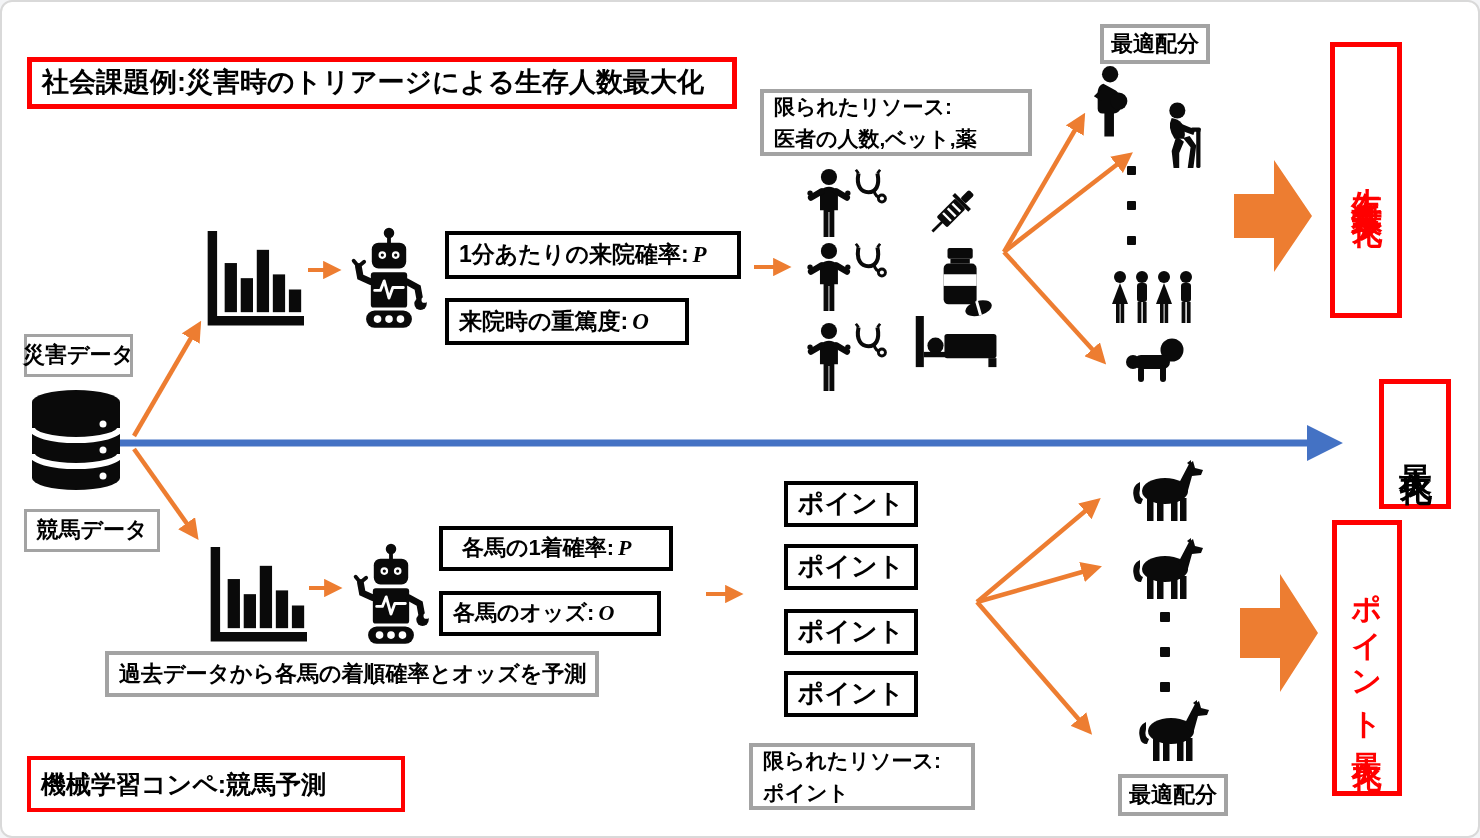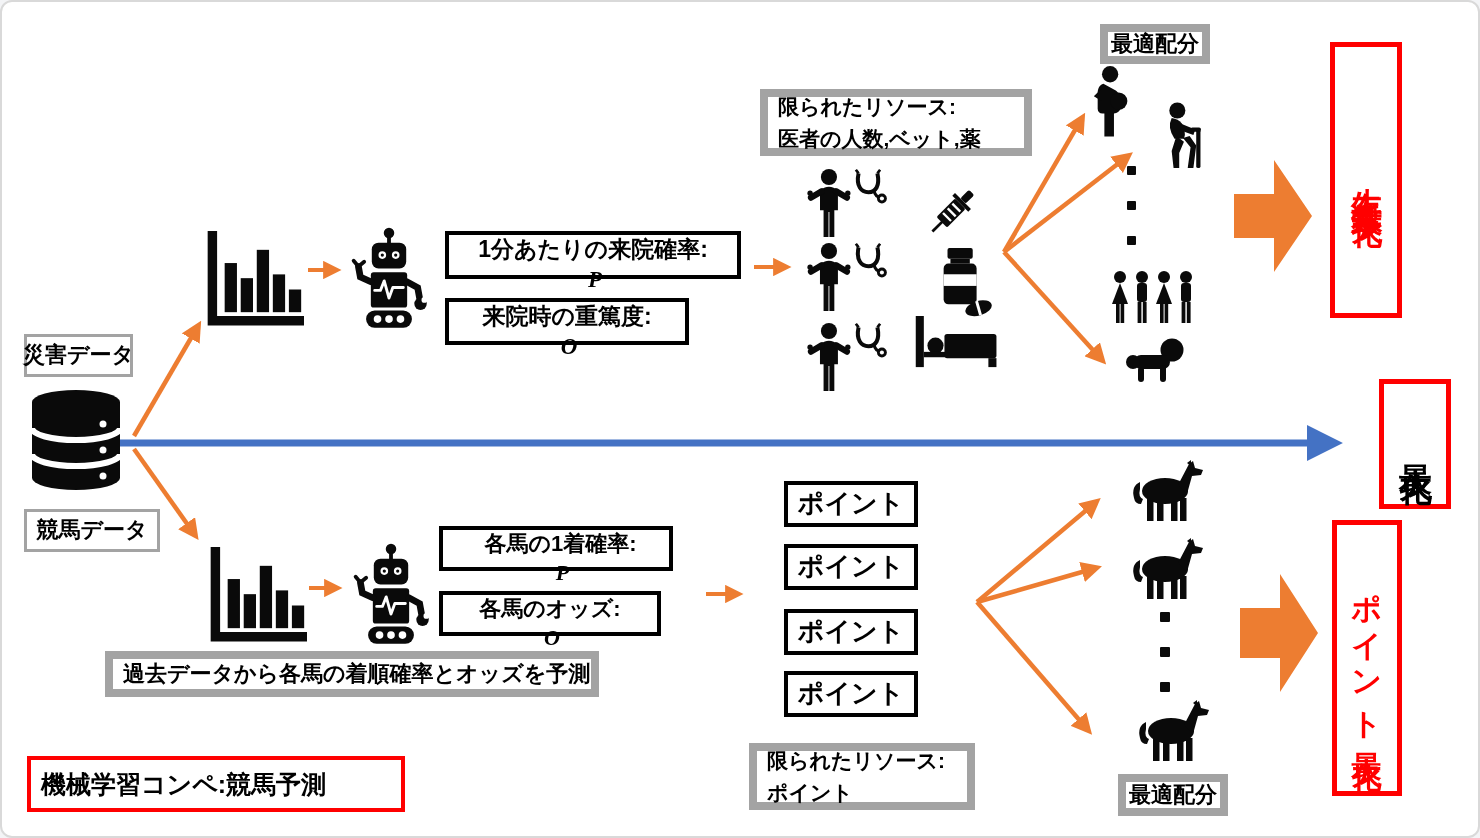--- a/index.html
+++ b/index.html
@@ -2,23 +2,23 @@
 <html lang="ja"><head>
 <meta charset="utf-8">
 <style>
   html,body{margin:0;padding:0;background:#f3f4f6;}
   .slide{position:relative;width:1480px;height:838px;background:#fff;border:2px solid #d9d9d9;
          border-radius:12px;box-sizing:border-box;overflow:hidden;
          font-family:"Liberation Sans",sans-serif;}
   .box{position:absolute;display:flex;align-items:center;background:#fff;font-weight:700;
        color:#000;box-sizing:border-box;padding:0 10px;line-height:1.3;white-space:nowrap;}
   .center{justify-content:center;padding:0 4px;}
-  .obox{border:8px solid #a3a3a3;}
+  .obox{border:4px solid #a3a3a3;}
   .rbox{border:5px solid #FF0000;}
-  .kbox{border:4px solid #000;flex-direction:column;}
+  .kbox{border:4px solid #000;}
   .vbox{writing-mode:vertical-rl;text-orientation:upright;justify-content:center;
         white-space:normal;padding:6px 0;}
   .red-text{color:#FF0000;}
   .var{font-family:"Liberation Serif",serif;font-style:italic;font-weight:600;padding-left:4px;}
   .lines{white-space:normal;line-height:1.5;}
   .icon{position:absolute;}
   .icon svg{width:100%;height:100%;display:block;}
   .icon svg *{fill:#0a0a0a;}
   .icon svg .w{fill:#fff;}
   .icon svg .ns{fill:none;stroke:#0a0a0a;}
@@ -54,20 +54,21 @@
 
     <line x1="1002" y1="250" x2="1080" y2="116" stroke="#ED7D31" stroke-width="4.5" marker-end="url(#mo)"></line>
     <line x1="1002" y1="250" x2="1126" y2="154" stroke="#ED7D31" stroke-width="4.5" marker-end="url(#mo)"></line>
     <line x1="1002" y1="250" x2="1100" y2="358" stroke="#ED7D31" stroke-width="4.5" marker-end="url(#mo)"></line>
 
     <line x1="975" y1="600" x2="1094" y2="500" stroke="#ED7D31" stroke-width="4.5" marker-end="url(#mo)"></line>
     <line x1="975" y1="600" x2="1094" y2="566" stroke="#ED7D31" stroke-width="4.5" marker-end="url(#mo)"></line>
     <line x1="975" y1="600" x2="1086" y2="728" stroke="#ED7D31" stroke-width="4.5" marker-end="url(#mo)"></line>
   </svg>
 
+  <div class="box rbox" style="left:25px;top:55px;width:710px;height:52px;font-size:27px;">社会課題例:災害時のトリアージによる生存人数最大化</div>
 
 
   <div class="icon" style="left:200px;top:226px;width:102px;height:106px;">
     <svg viewBox="0 0 108 106">
       <path d="M6,0 h10 v90 h92 v10 H6 z"></path>
       <rect x="24" y="34" width="13" height="52"></rect>
       <rect x="41" y="50" width="13" height="36"></rect>
       <rect x="58" y="20" width="13" height="66"></rect>
       <rect x="75" y="46" width="13" height="40"></rect>
       <rect x="92" y="62" width="13" height="24"></rect>

